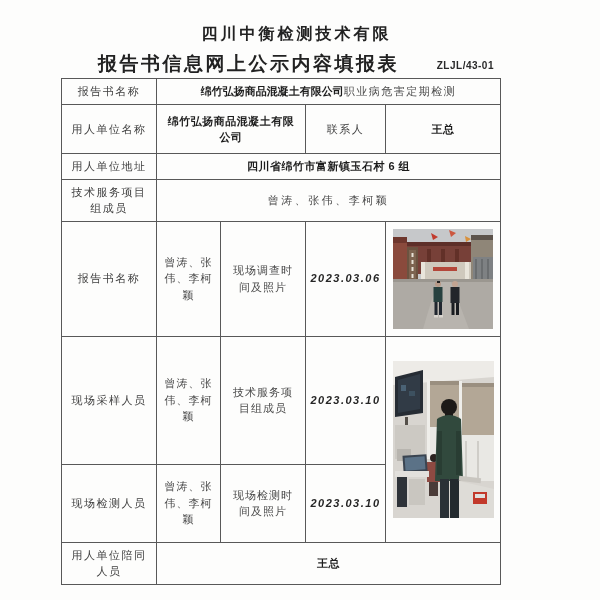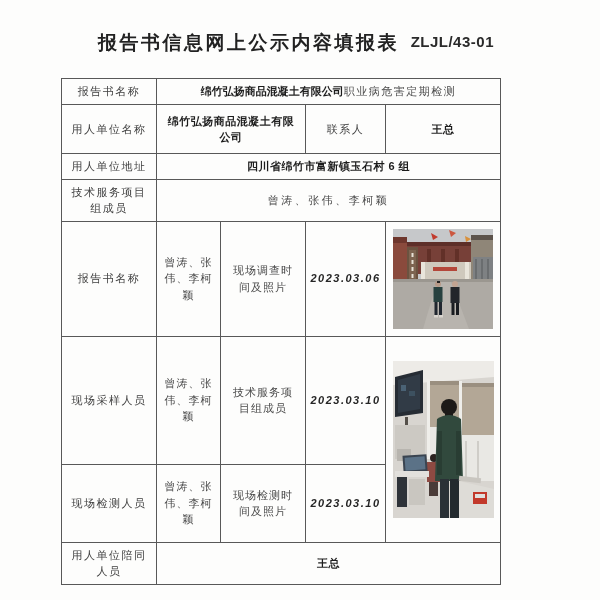--- a/index.html
+++ b/index.html
@@ -28,21 +28,21 @@
   }
   .title-line2-wrap { position:relative; margin-top:6px; height:20px; }
   .title-line2 {
     text-align:center;
     font-size:19px; font-weight:bold; letter-spacing:2.5px;
     color:#222;
     transform:translateX(-32px);
   }
   .doc-code {
     position:absolute; right:6px; bottom:0;
-    font-size:15px; font-weight:bold; letter-spacing:0.5px;
+    font-size:10px; font-weight:bold; letter-spacing:0.5px;
     color:#2a2a2a;
   }
   
   table.form {
     position:absolute; left:61px; top:78px;
     width:439px;
     border-collapse:collapse;
     table-layout:fixed;
   }
   table.form td {
@@ -68,20 +68,21 @@
   td.photo-cell { vertical-align:middle; }
   .photo-frame { display:flex; align-items:center; justify-content:center; }
   svg { display:block; }
 </style>
 </head>
 <body>
 
 <div class="page">
 
   <div class="title-block">
+    <div class="title-line1">四川中衡检测技术有限</div>
     <div class="title-line2-wrap">
       <div class="title-line2">报告书信息网上公示内容填报表</div>
       <div class="doc-code">ZLJL/43-01</div>
     </div>
   </div>
 
   <table class="form">
     <colgroup>
       <col style="width:95px">
         <col style="width:64px">

